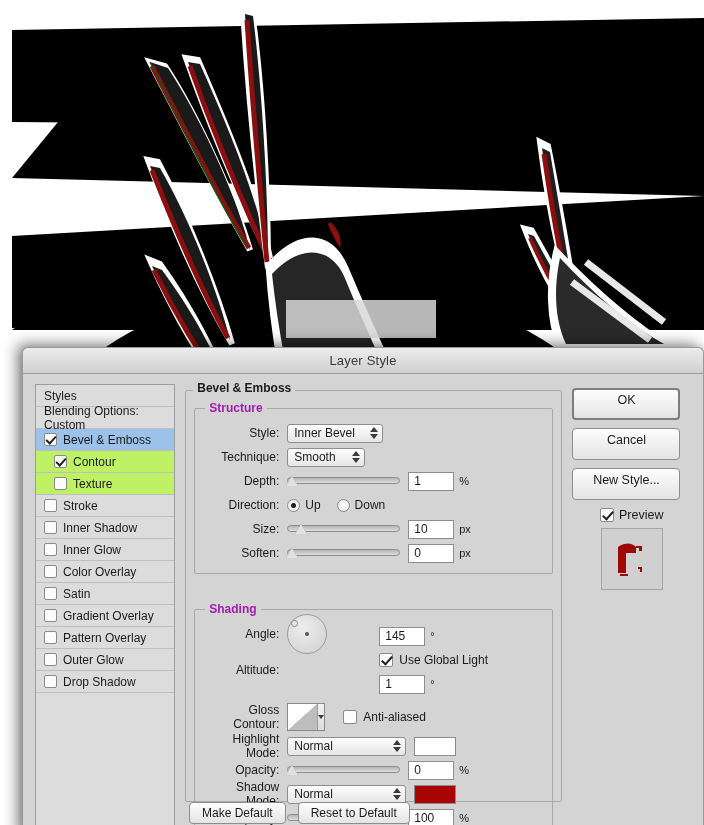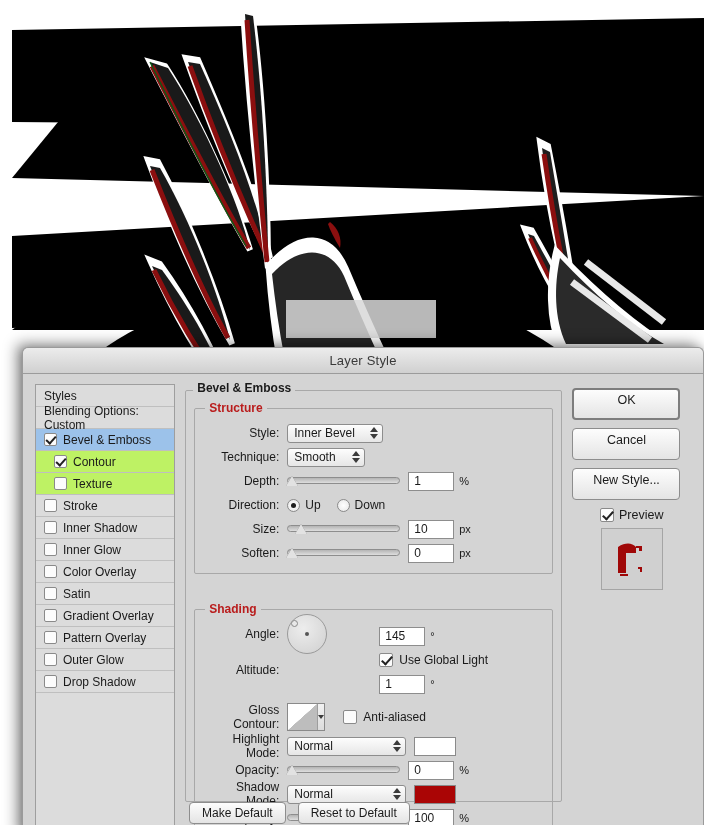--- a/index.html
+++ b/index.html
@@ -101,21 +101,21 @@
   fieldset.group {
     border: 1px solid #a8a8a8;
     border-radius: 2px;
     margin: 0;
     padding: 6px 8px 8px 8px;
     background: transparent;
   }
   fieldset.group > legend {
     font-size: 12px; font-weight: bold;
     padding: 0 4px; margin-left: 2px;
-    color: #b91c1c;
+    color: #a21caf;
   }
   #section-title {
     font-size: 12px; font-weight: bold;
     position: absolute; left: 8px; top: -3px;
     background: #d4d4d4; padding: 0 4px; z-index: 2;
   }
   #outer-group {
     border: 1px solid #a8a8a8;
     border-radius: 2px;
     position: relative;

